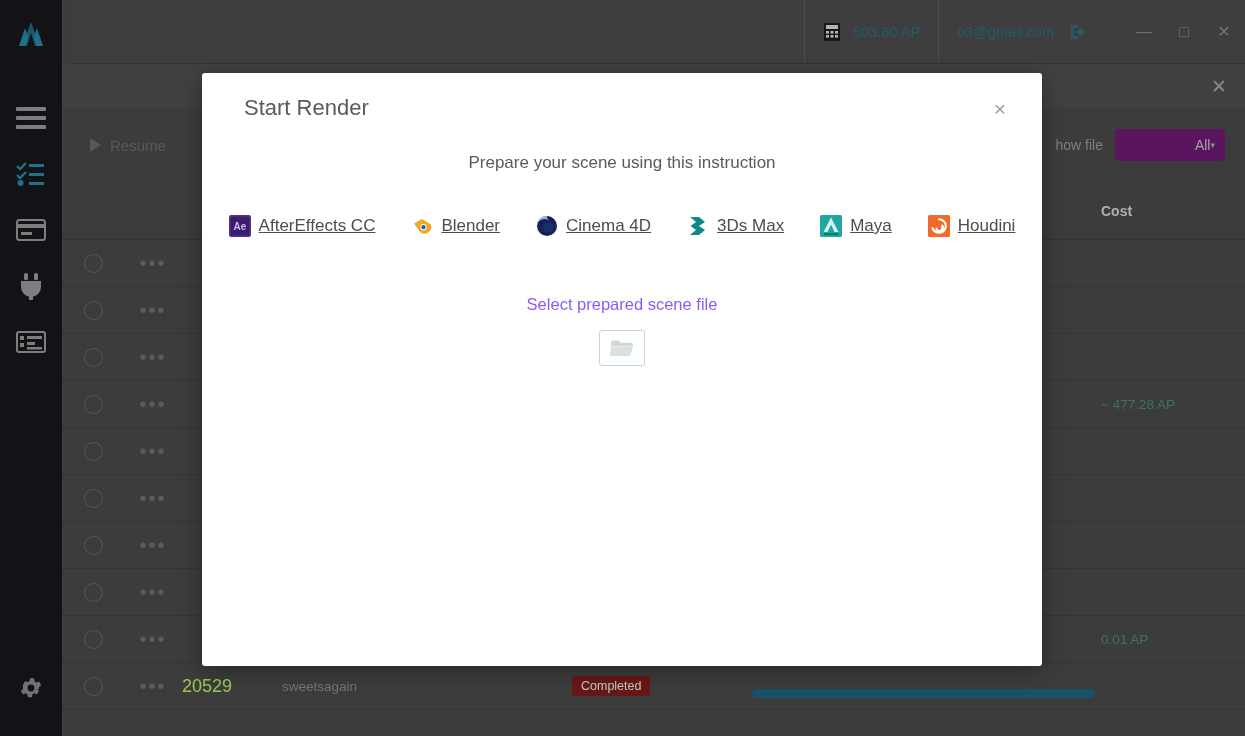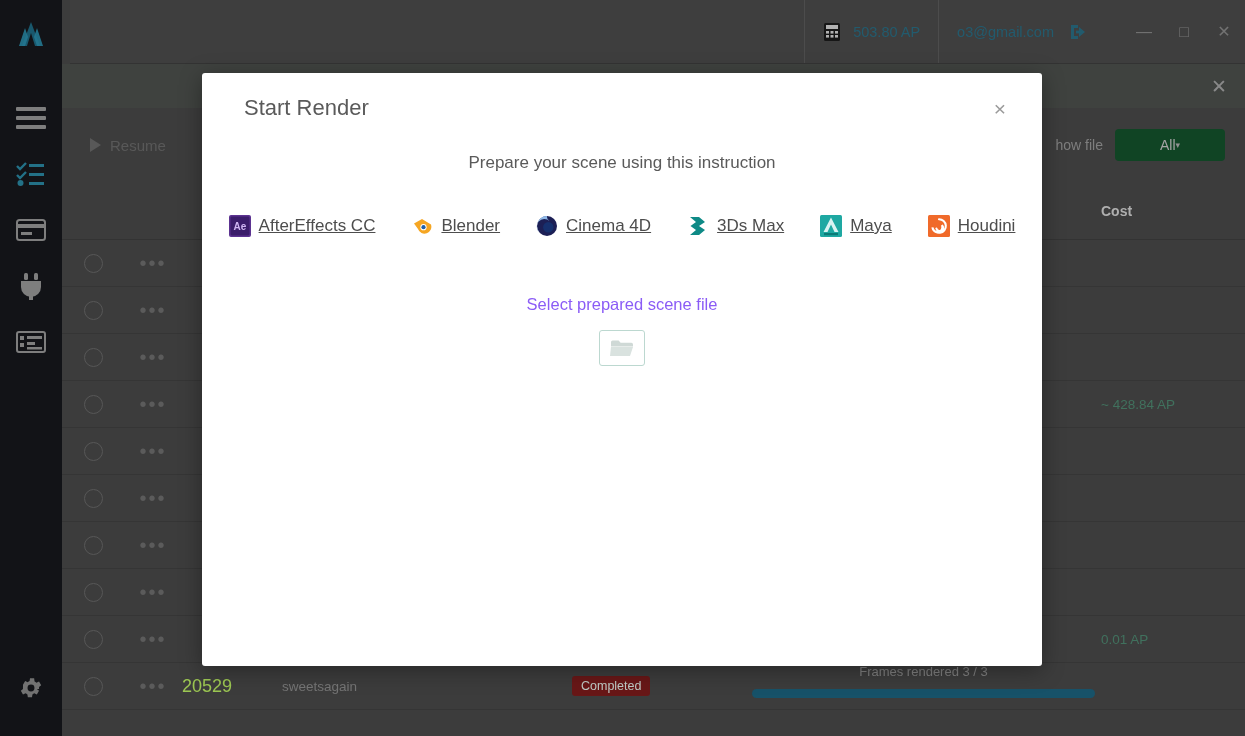--- a/index.html
+++ b/index.html
@@ -125,23 +125,23 @@
     border-bottom: 7px solid transparent;
     margin-right: 9px;
   }
   .toolbar-right {
     margin-left: auto;
     display: flex; align-items: center;
   }
   .showjobs-label { color:#9a9a9a; font-size:14px; margin-right: 12px; }
   .select-box {
     width: 110px; height: 32px;
-    background: #14532d;
+    background: #701a75;
     border-radius: 4px;
-    display:flex; align-items:center; justify-content:center;
+    display:flex; align-items:center; justify-content:flex-end;
     padding: 0 10px;
     color: #c8c8c8; font-size: 14px;
     cursor: pointer;
   }
   .caret { font-size: 9px; color:#b0b0b0; }
 
   
   .table {
     position: absolute;
     left: 62px; top: 182px;
@@ -467,21 +467,21 @@
           </div>
           <div class="c-id"></div>
           <div class="c-name"></div>
           <div class="c-status"></div>
           <div class="c-prog">
             <div class="prog-label"></div>
             <div class="prog-track">
               <div class="prog-fill dim" style="width: 30%;"></div>
             </div>
           </div>
-          <div class="c-cost">~ 428.84 AP</div>
+          <div class="c-cost">~ 477.28 AP</div>
         </div>
         <div class="row">
           <div class="c-sel">
             <div class="radio"></div>
           </div>
           <div class="c-menu">
             <div class="dots">•••</div>
           </div>
           <div class="c-id"></div>
           <div class="c-name"></div>
@@ -572,21 +572,20 @@
           </div>
           <div class="c-menu">
             <div class="dots">•••</div>
           </div>
           <div class="c-id">20529</div>
           <div class="c-name">sweetsagain</div>
           <div class="c-status">
             <span class="badge">Completed</span>
           </div>
           <div class="c-prog">
-            <div class="prog-label">Frames rendered 3 / 3</div>
             <div class="prog-track">
               <div class="prog-fill" style="width: 100%;"></div>
             </div>
           </div>
           <div class="c-cost"></div>
         </div>
       </div>
   </div>
 
   <div class="overlay"></div>

